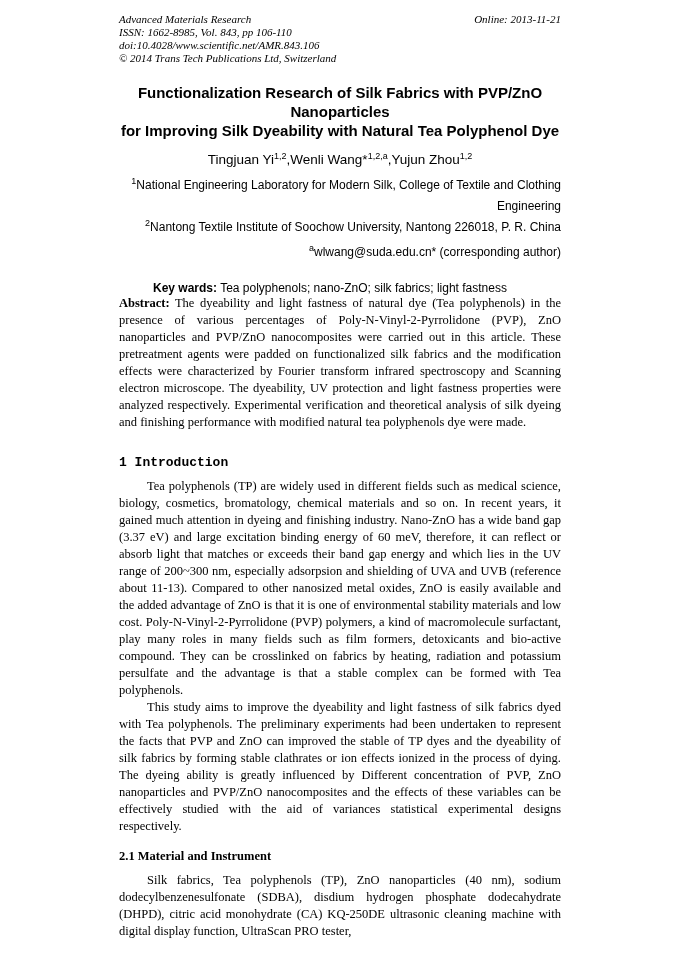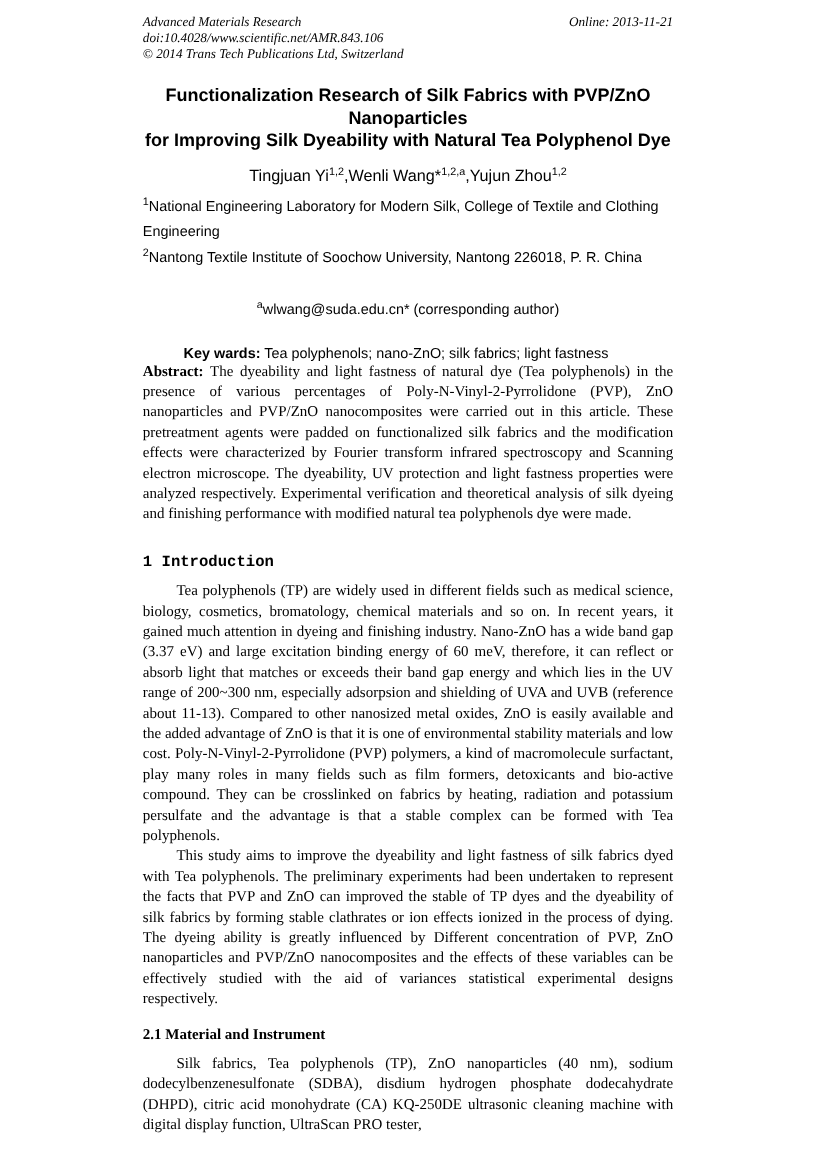--- a/index.html
+++ b/index.html
@@ -42,28 +42,28 @@
     font-size: 13.5px;
     text-align: center;
   }
   sup { font-size: 9px; line-height: 0; vertical-align: super; }
   
   .affils {
     margin-top: 8px;
     font-family: "Liberation Sans", sans-serif;
     font-size: 12px;
     line-height: 21px;
-    text-align: left;
+    text-align: right;
   }
   .affil-line { display: block; }
   .email {
-    margin-top: 26px;
+    margin-top: 7px;
     font-family: "Liberation Sans", sans-serif;
     font-size: 12px;
-    text-align: center;
+    text-align: right;
   }
   
   .keywords {
     margin-top: 22px;
     font-family: "Liberation Sans", sans-serif;
     font-size: 12px;
     padding-left: 34px;
   }
   .keywords .label { font-weight: bold; }
   
@@ -95,20 +95,21 @@
   p.indent { text-indent: 28px; }
 </style>
 </head>
 <body>
 
 <div class="page">
 
   <div class="jheader">
     <div class="left">
       <div>Advanced Materials Research</div>
+      <div>ISSN: 1662-8985, Vol. 843, pp 106-110</div>
       <div>doi:10.4028/www.scientific.net/AMR.843.106</div>
       <div>© 2014 Trans Tech Publications Ltd, Switzerland</div>
     </div>
     <div class="right">Online: 2013-11-21</div>
   </div>
 
   <h1 class="title">
       <span class="tline">Functionalization Research of Silk Fabrics with PVP/ZnO Nanoparticles</span>
       <span class="tline">for Improving Silk Dyeability with Natural Tea Polyphenol Dye</span>
     </h1>

